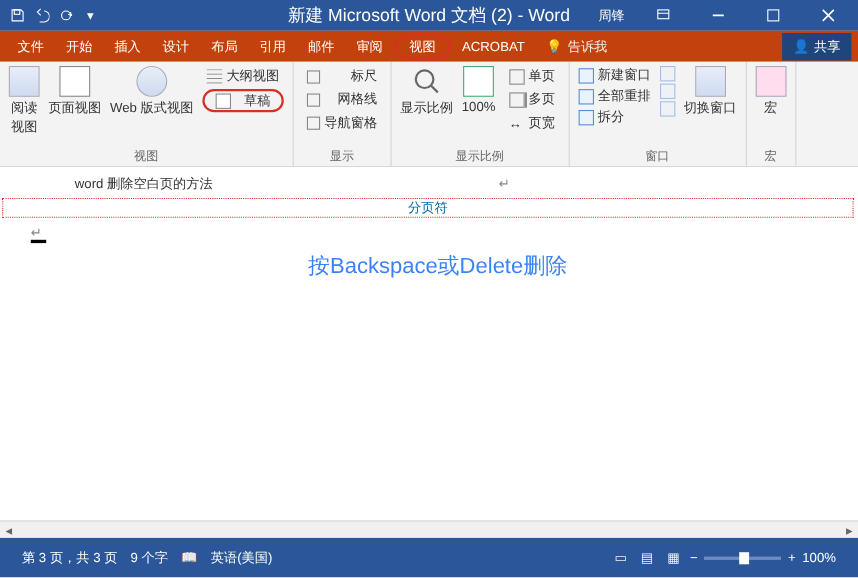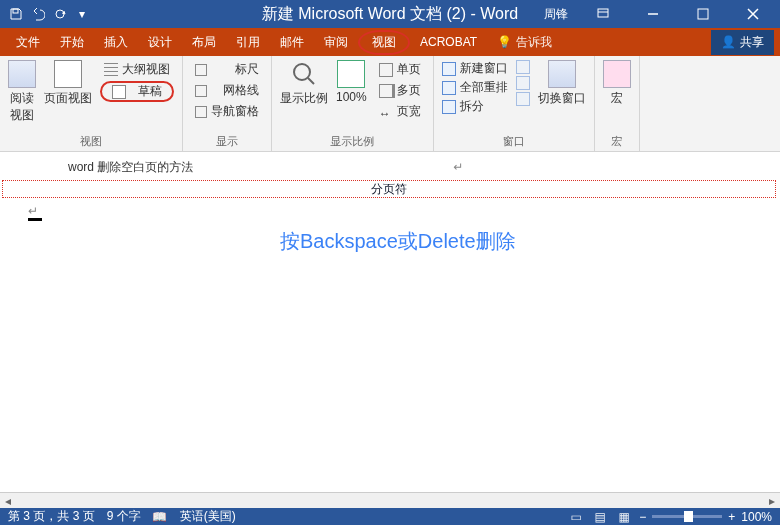--- a/index.html
+++ b/index.html
@@ -25,27 +25,27 @@
 .bigicon.page{background:#fff;border:1px solid #888;}
 .smalllist{display:flex;flex-direction:column;gap:2px;font-size:11px;color:#333;}
 .smallrow{display:flex;align-items:center;gap:4px;padding:1px 4px;justify-content:space-between;}
 .smallrow.highlight{border:2px solid #d93025;border-radius:12px;padding:0 10px;}
 .smallicon{width:14px;height:14px;display:inline-block;}
 .chk{width:12px;height:12px;border:1px solid #888;display:inline-block;}
 .smallwinbtn{display:flex;align-items:center;gap:4px;font-size:11px;}
 .winicon{width:14px;height:14px;border:1px solid #5b8bd4;background:#eaf2fc;display:inline-block;}
 .doc{flex:1;background:#fff;position:relative;overflow:hidden;}
 .para{position:absolute;left:28px;font-size:14px;color:#333;}
-.pagebreak{position:absolute;top:28px;left:2px;right:4px;height:18px;border:1px dotted #d93025;display:flex;align-items:flex-start;justify-content:center;font-size:12px;color:#0f172a;}
+.pagebreak{position:absolute;top:28px;left:2px;right:4px;height:18px;border:1px dotted #d93025;display:flex;align-items:flex-start;justify-content:center;font-size:12px;color:#0369a1;}
 .pagebreak::before,.pagebreak::after{content:"";}
 .annot{position:absolute;top:76px;left:280px;font-size:20px;color:#3b82f6;}
 .para-mark{font-family:inherit;color:#888;font-size:12px;}
 .scroll-h{height:16px;background:#f0f0f0;border-top:1px solid #ccc;display:flex;align-items:center;}
 .scroll-arrow{width:16px;height:16px;display:flex;align-items:center;justify-content:center;color:#666;}
-.statusbar{height:17px;background:#2b579a;color:#fff;display:flex;align-items:center;padding:0 8px;font-size:11px;gap:12px;}
+.statusbar{height:36px;background:#2b579a;color:#fff;display:flex;align-items:center;padding:0 20px;font-size:11px;gap:12px;}
 .status-right{margin-left:auto;display:flex;align-items:center;gap:6px;}
 .viewbtn{width:18px;height:16px;display:inline-flex;align-items:center;justify-content:center;opacity:.9;}
 .zoomslider{width:70px;height:3px;background:#6f8cc0;position:relative;}
 .zoomslider::after{content:"";position:absolute;left:46%;top:-4px;width:9px;height:11px;background:#fff;}
 svg{display:block;}
 </style>
 </head>
 <body>
 
 <div class="titlebar">
@@ -123,20 +123,24 @@
     <div class="group-body">
       <div class="bigbtn">
           <span class="bigicon"></span>
           <span style="white-space:pre;text-align:center;">阅读
 视图</span>
         </div>
       <div class="bigbtn">
           <span class="bigicon page"></span>
           <span>页面视图</span>
         </div>
+      <div class="bigbtn">
+          <span class="bigicon" style="border-radius:50%;"></span>
+          <span>Web 版式视图</span>
+        </div>
       <div class="smalllist">
         <div class="smallrow">
             <span class="smallicon" style="background:linear-gradient(#888 1px,transparent 1px) 0 0/100% 4px;"></span>
             <span>大纲视图</span>
           </div>
         <div class="smallrow highlight">
             <span class="smallicon" style="border:1px solid #888;background:#fff;"></span>
             <span>草稿</span>
           </div>
       </div>

